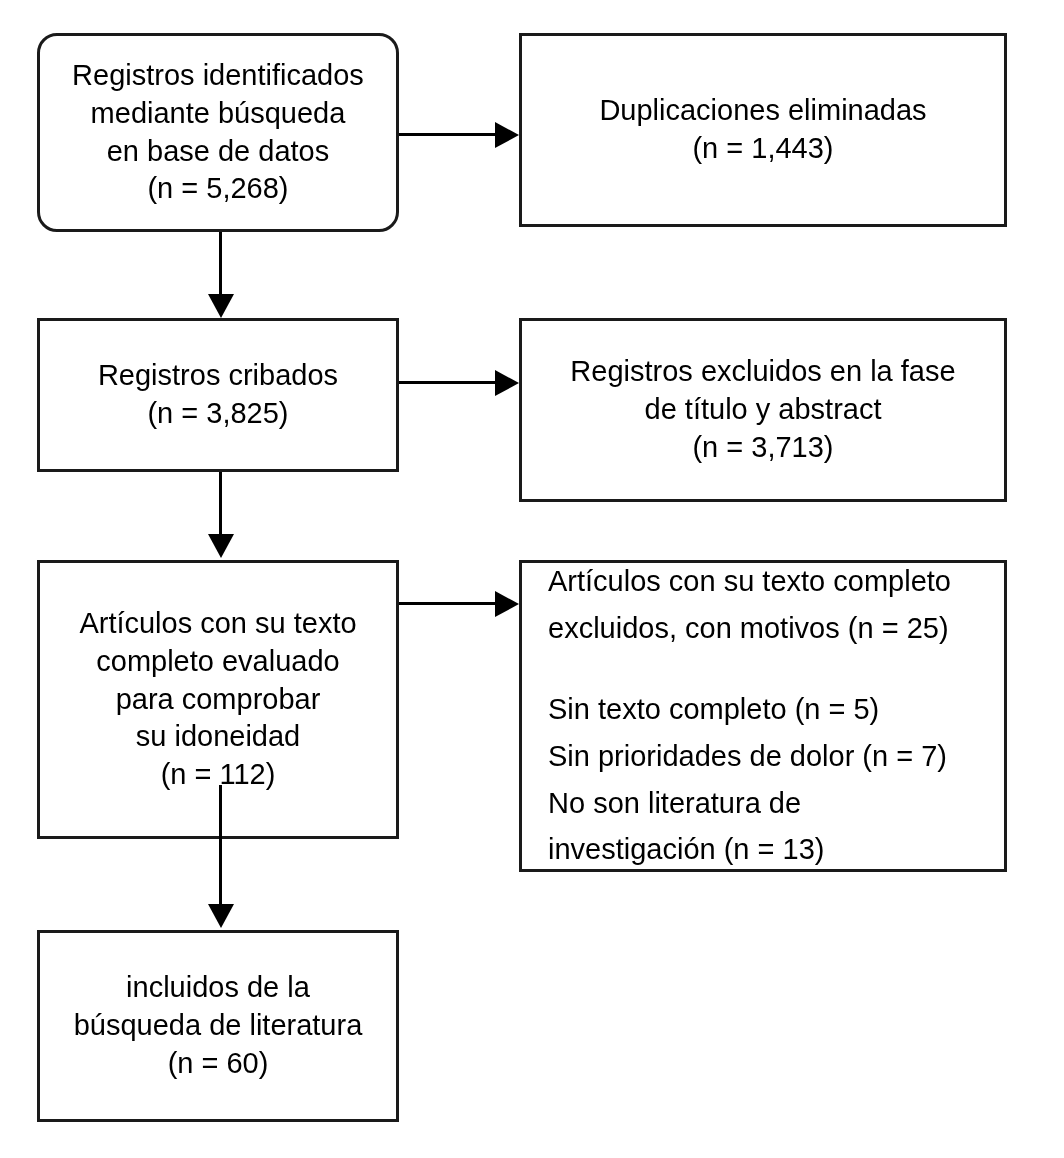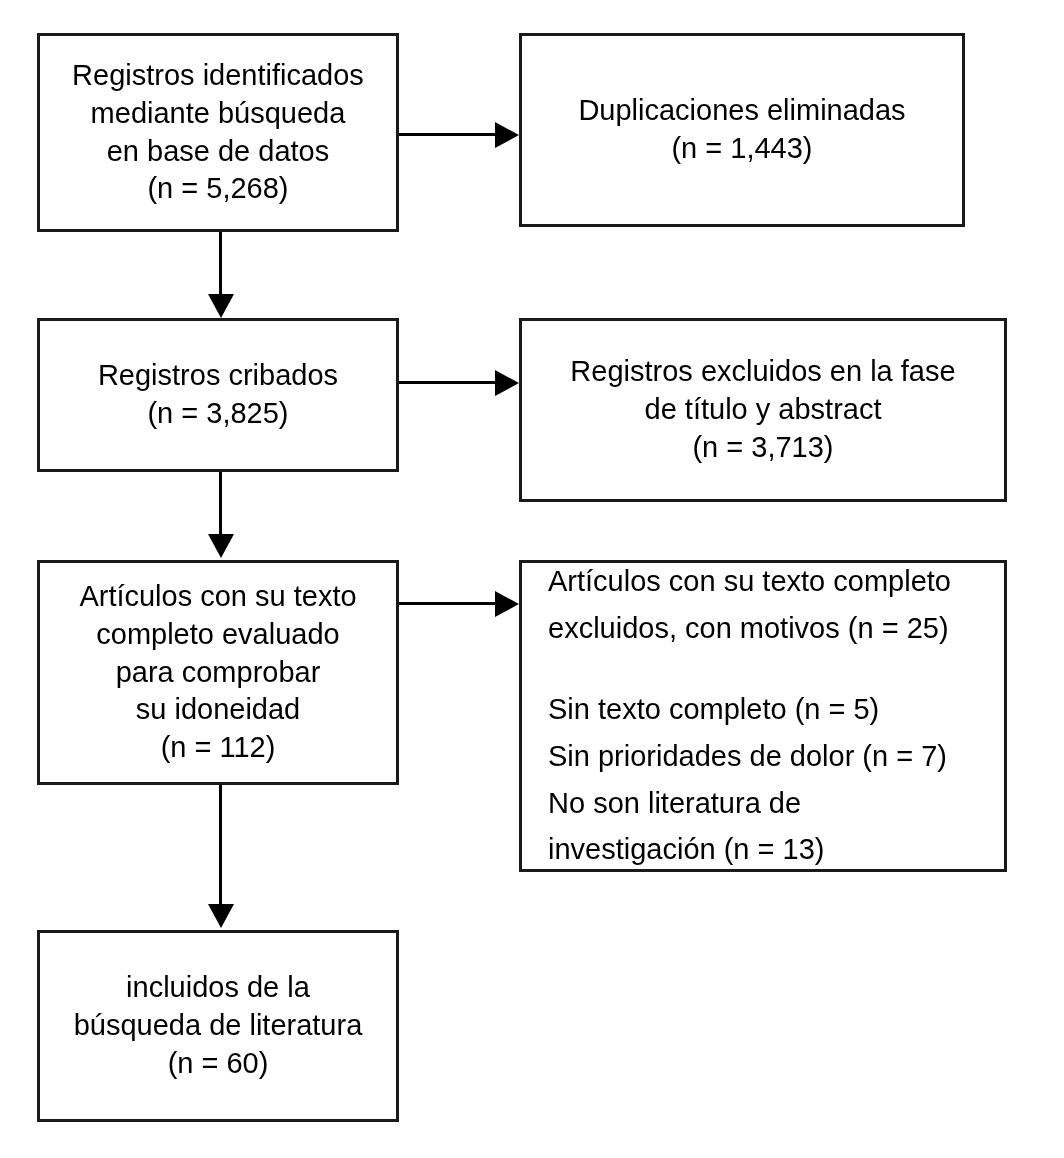--- a/index.html
+++ b/index.html
@@ -43,25 +43,25 @@
   .node .line {
     display: block;
     white-space: nowrap;
   }
   .node .spacer {
     display: block;
     height: 26px;
   }
 
   
-  #box-identified      { left: 37px;  top: 33px;   width: 362px; height: 199px; }
-  #box-duplicates      { left: 519px; top: 33px;   width: 446px; height: 194px; }
+  #box-identified      { left: 37px;  top: 33px;   width: 362px; height: 199px; border-radius: 20px; }
+  #box-duplicates      { left: 519px; top: 33px;   width: 488px; height: 194px; }
   #box-screened        { left: 37px;  top: 318px;  width: 362px; height: 154px; }
   #box-excluded-title  { left: 519px; top: 318px;  width: 488px; height: 184px; }
-  #box-fulltext        { left: 37px;  top: 560px;  width: 362px; height: 225px; }
+  #box-fulltext        { left: 37px;  top: 560px;  width: 362px; height: 279px; }
   #box-excluded-full   { left: 519px; top: 560px;  width: 488px; height: 312px; gap: 9px; }
   #box-included        { left: 37px;  top: 930px;  width: 362px; height: 192px; }
 
   
   .conn { position: absolute; }
   .conn .stem-h {
     position: absolute;
     height: 3px;
     background: #000000;
     top: 0;

